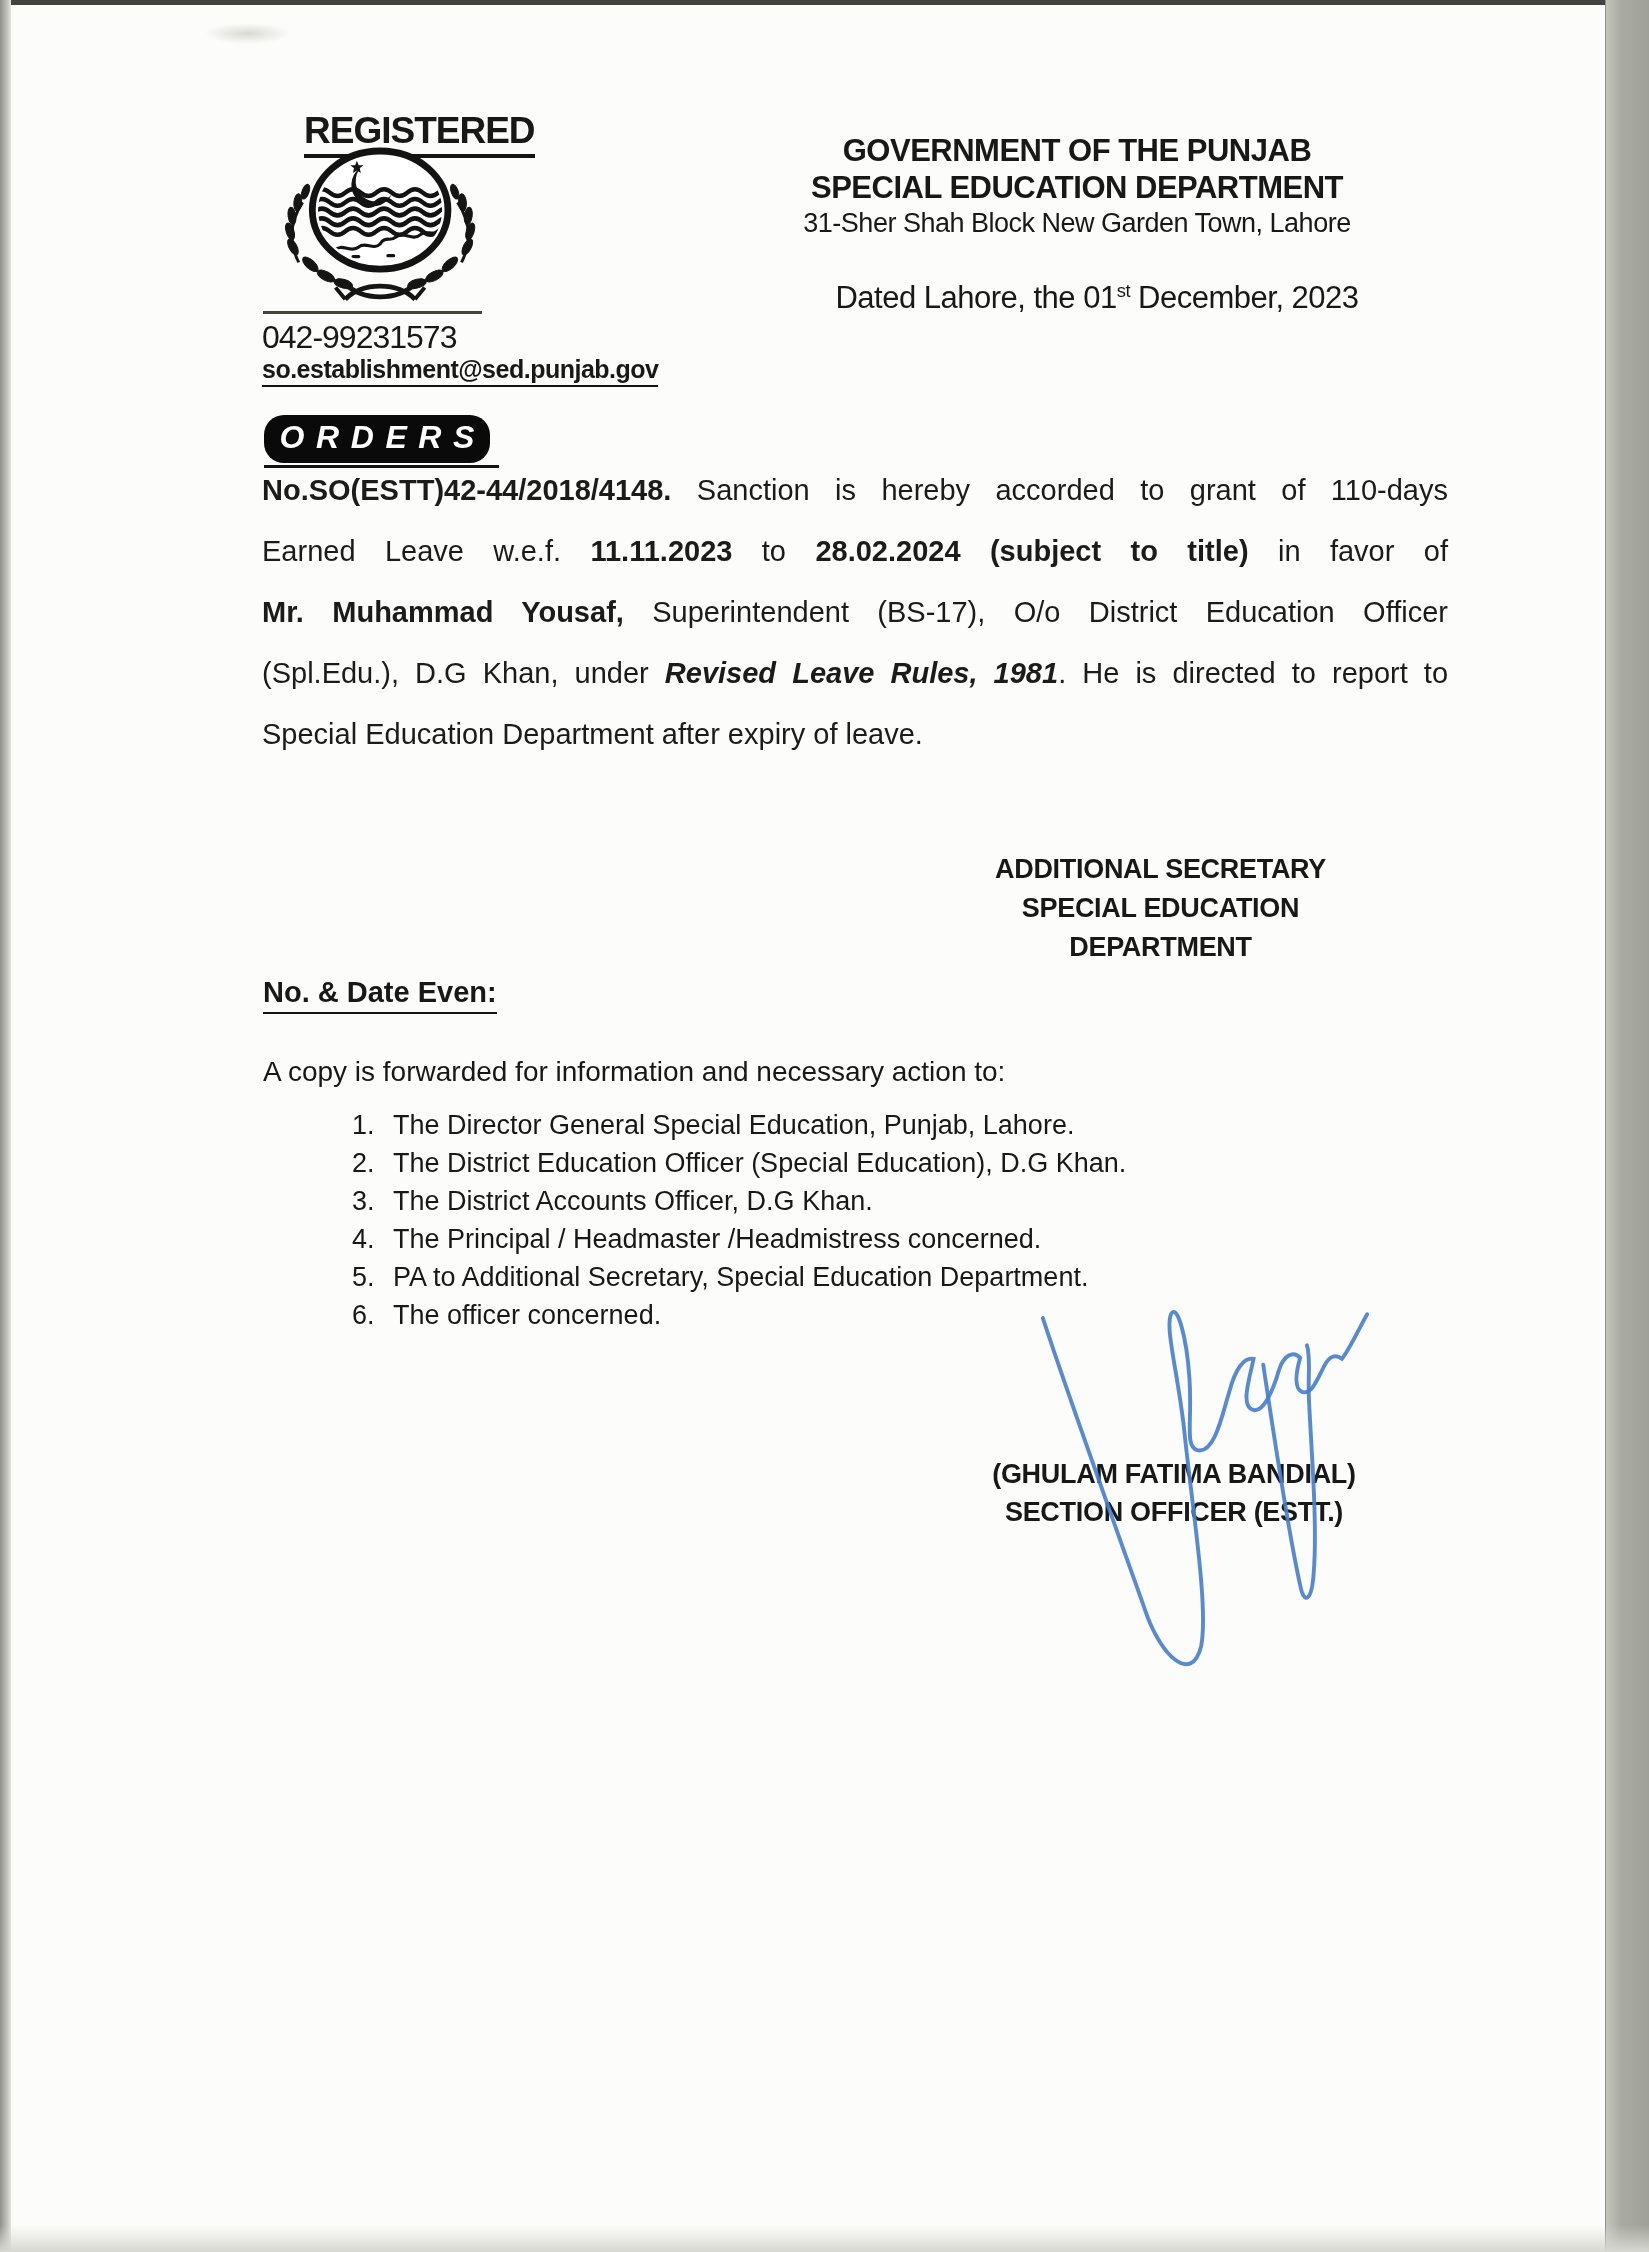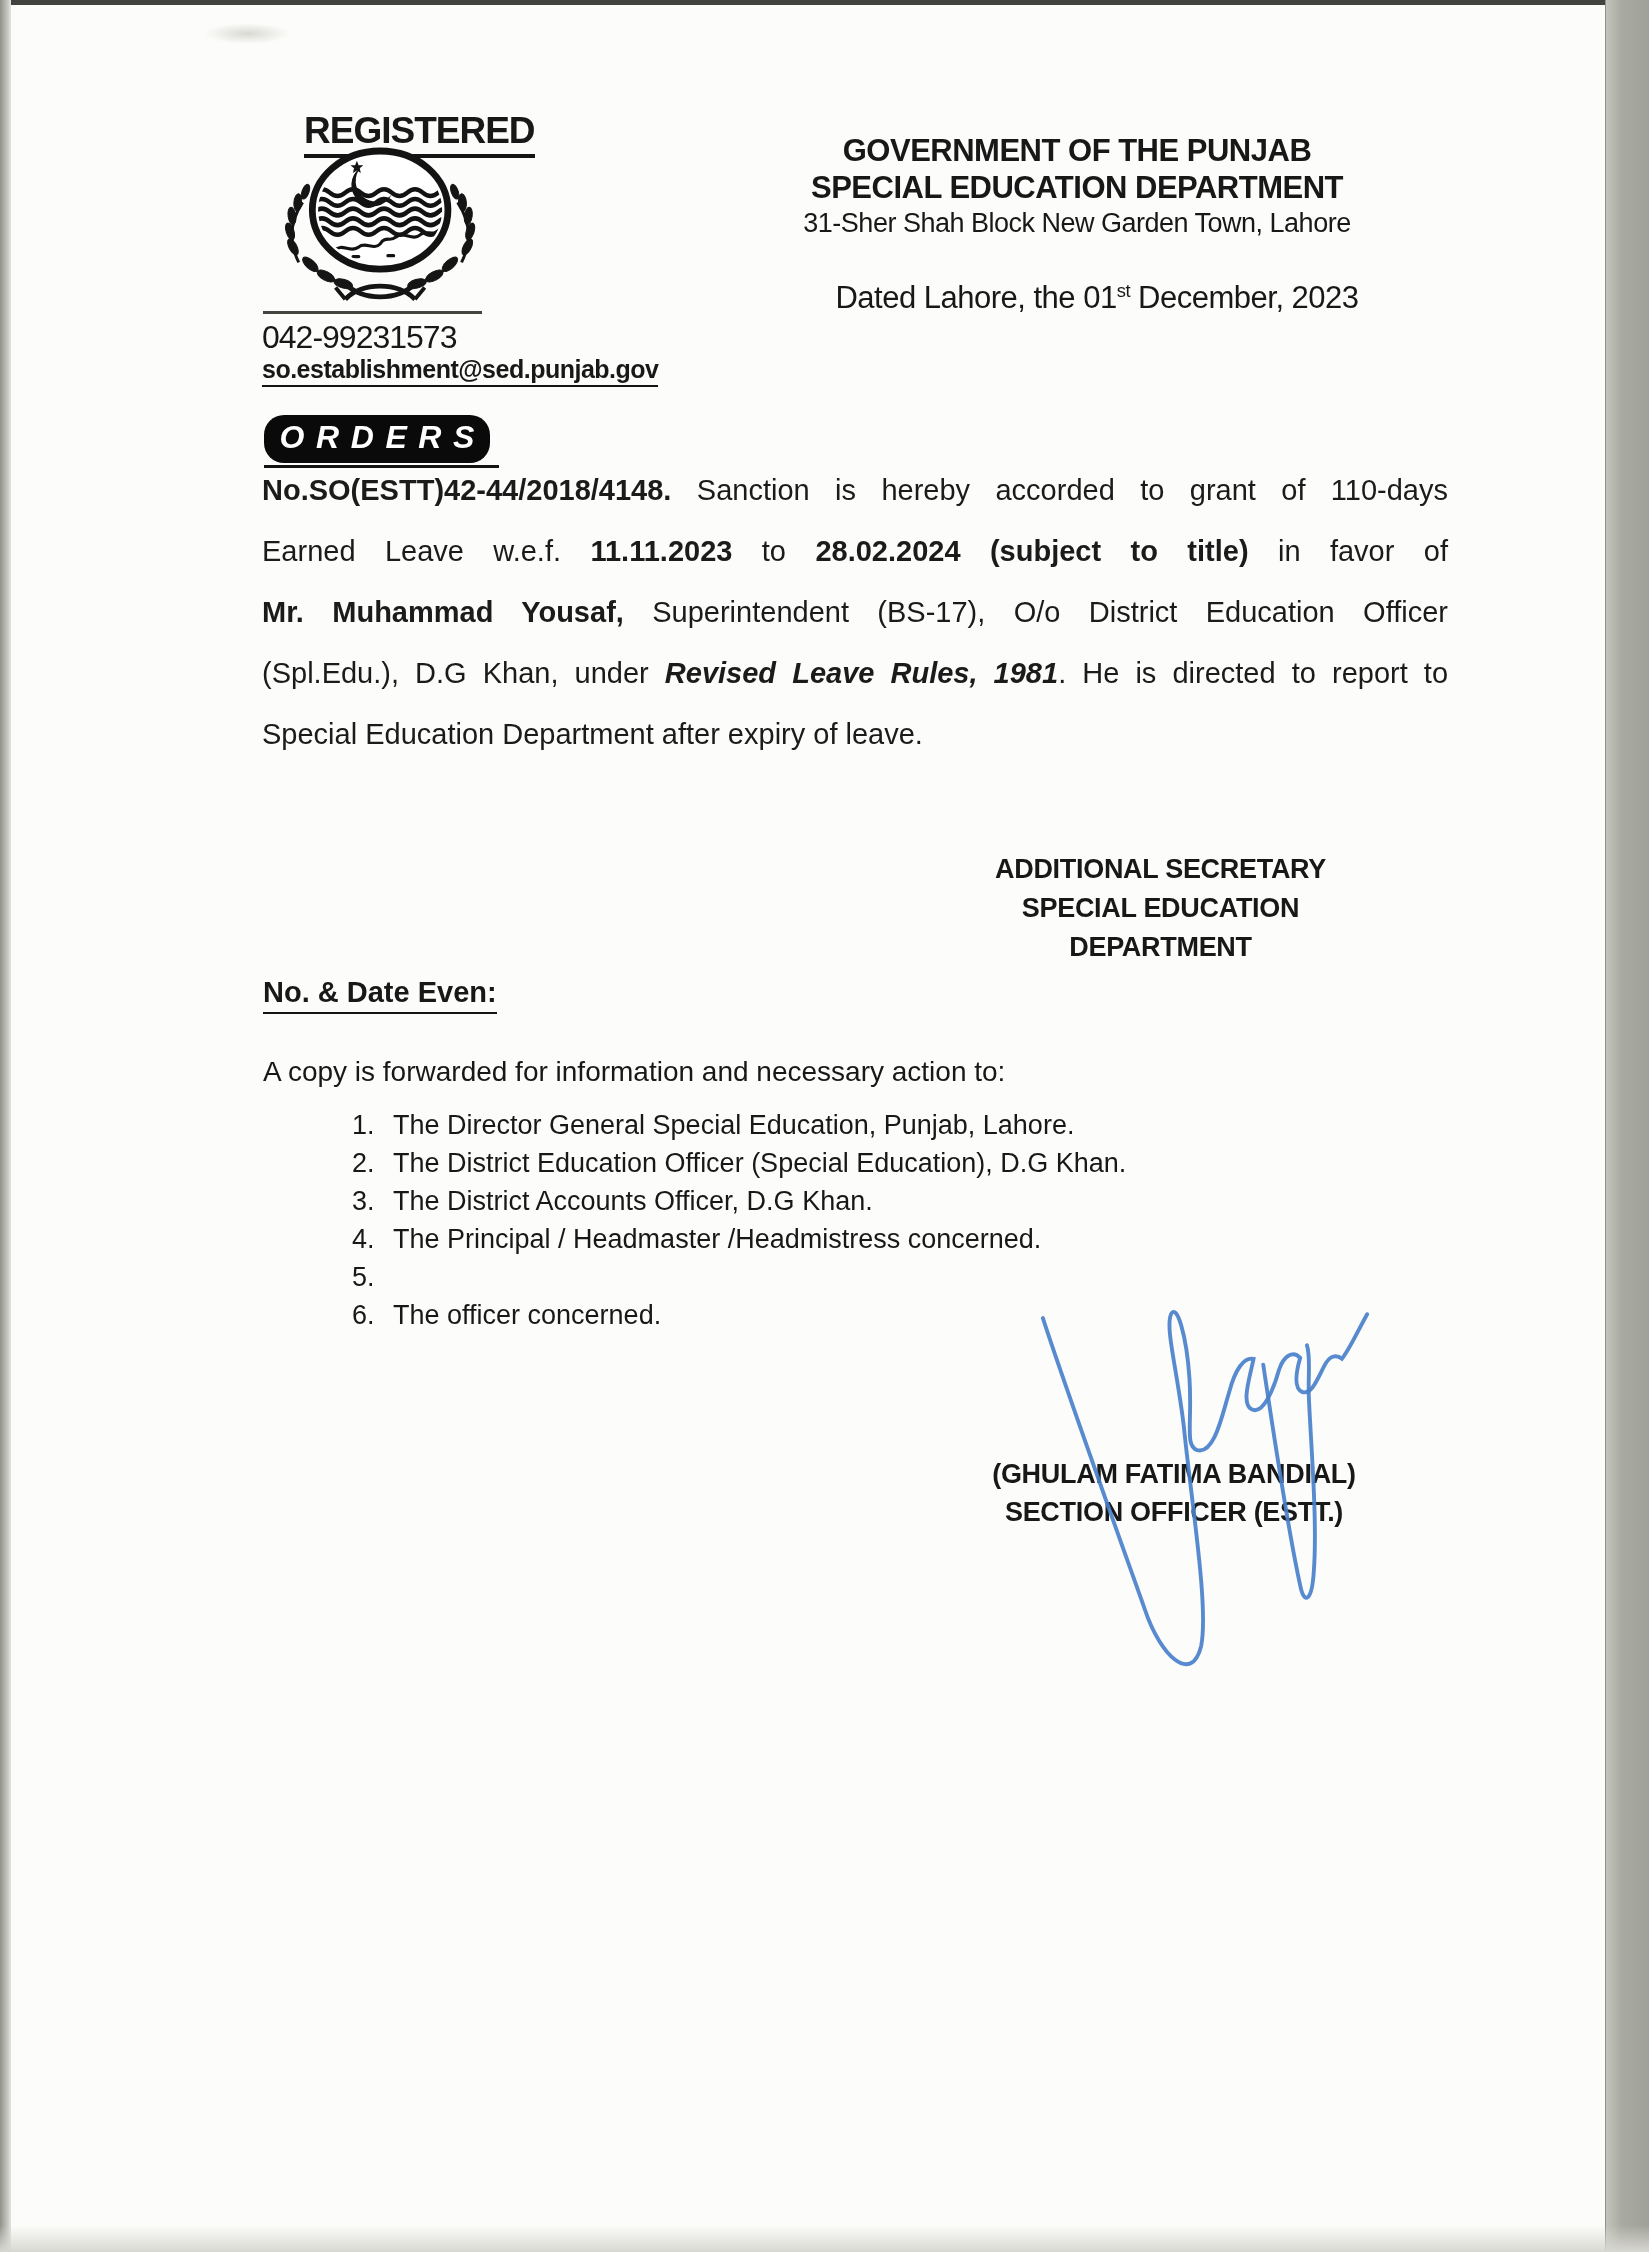--- a/index.html
+++ b/index.html
@@ -183,20 +183,21 @@
     <div class="dist-item">
         <span class="dist-num">3.</span>
         <span>The District Accounts Officer, D.G Khan.</span>
       </div>
     <div class="dist-item">
         <span class="dist-num">4.</span>
         <span>The Principal / Headmaster /Headmistress concerned.</span>
       </div>
     <div class="dist-item">
         <span class="dist-num">5.</span>
+        <span>PA to Additional Secretary, Special Education Department.</span>
       </div>
     <div class="dist-item">
         <span class="dist-num">6.</span>
         <span>The officer concerned.</span>
       </div>
   </div>
 
   <div class="sig-name">(GHULAM FATIMA BANDIAL)</div>
   <div class="sig-title">SECTION OFFICER (ESTT.)</div>
 

